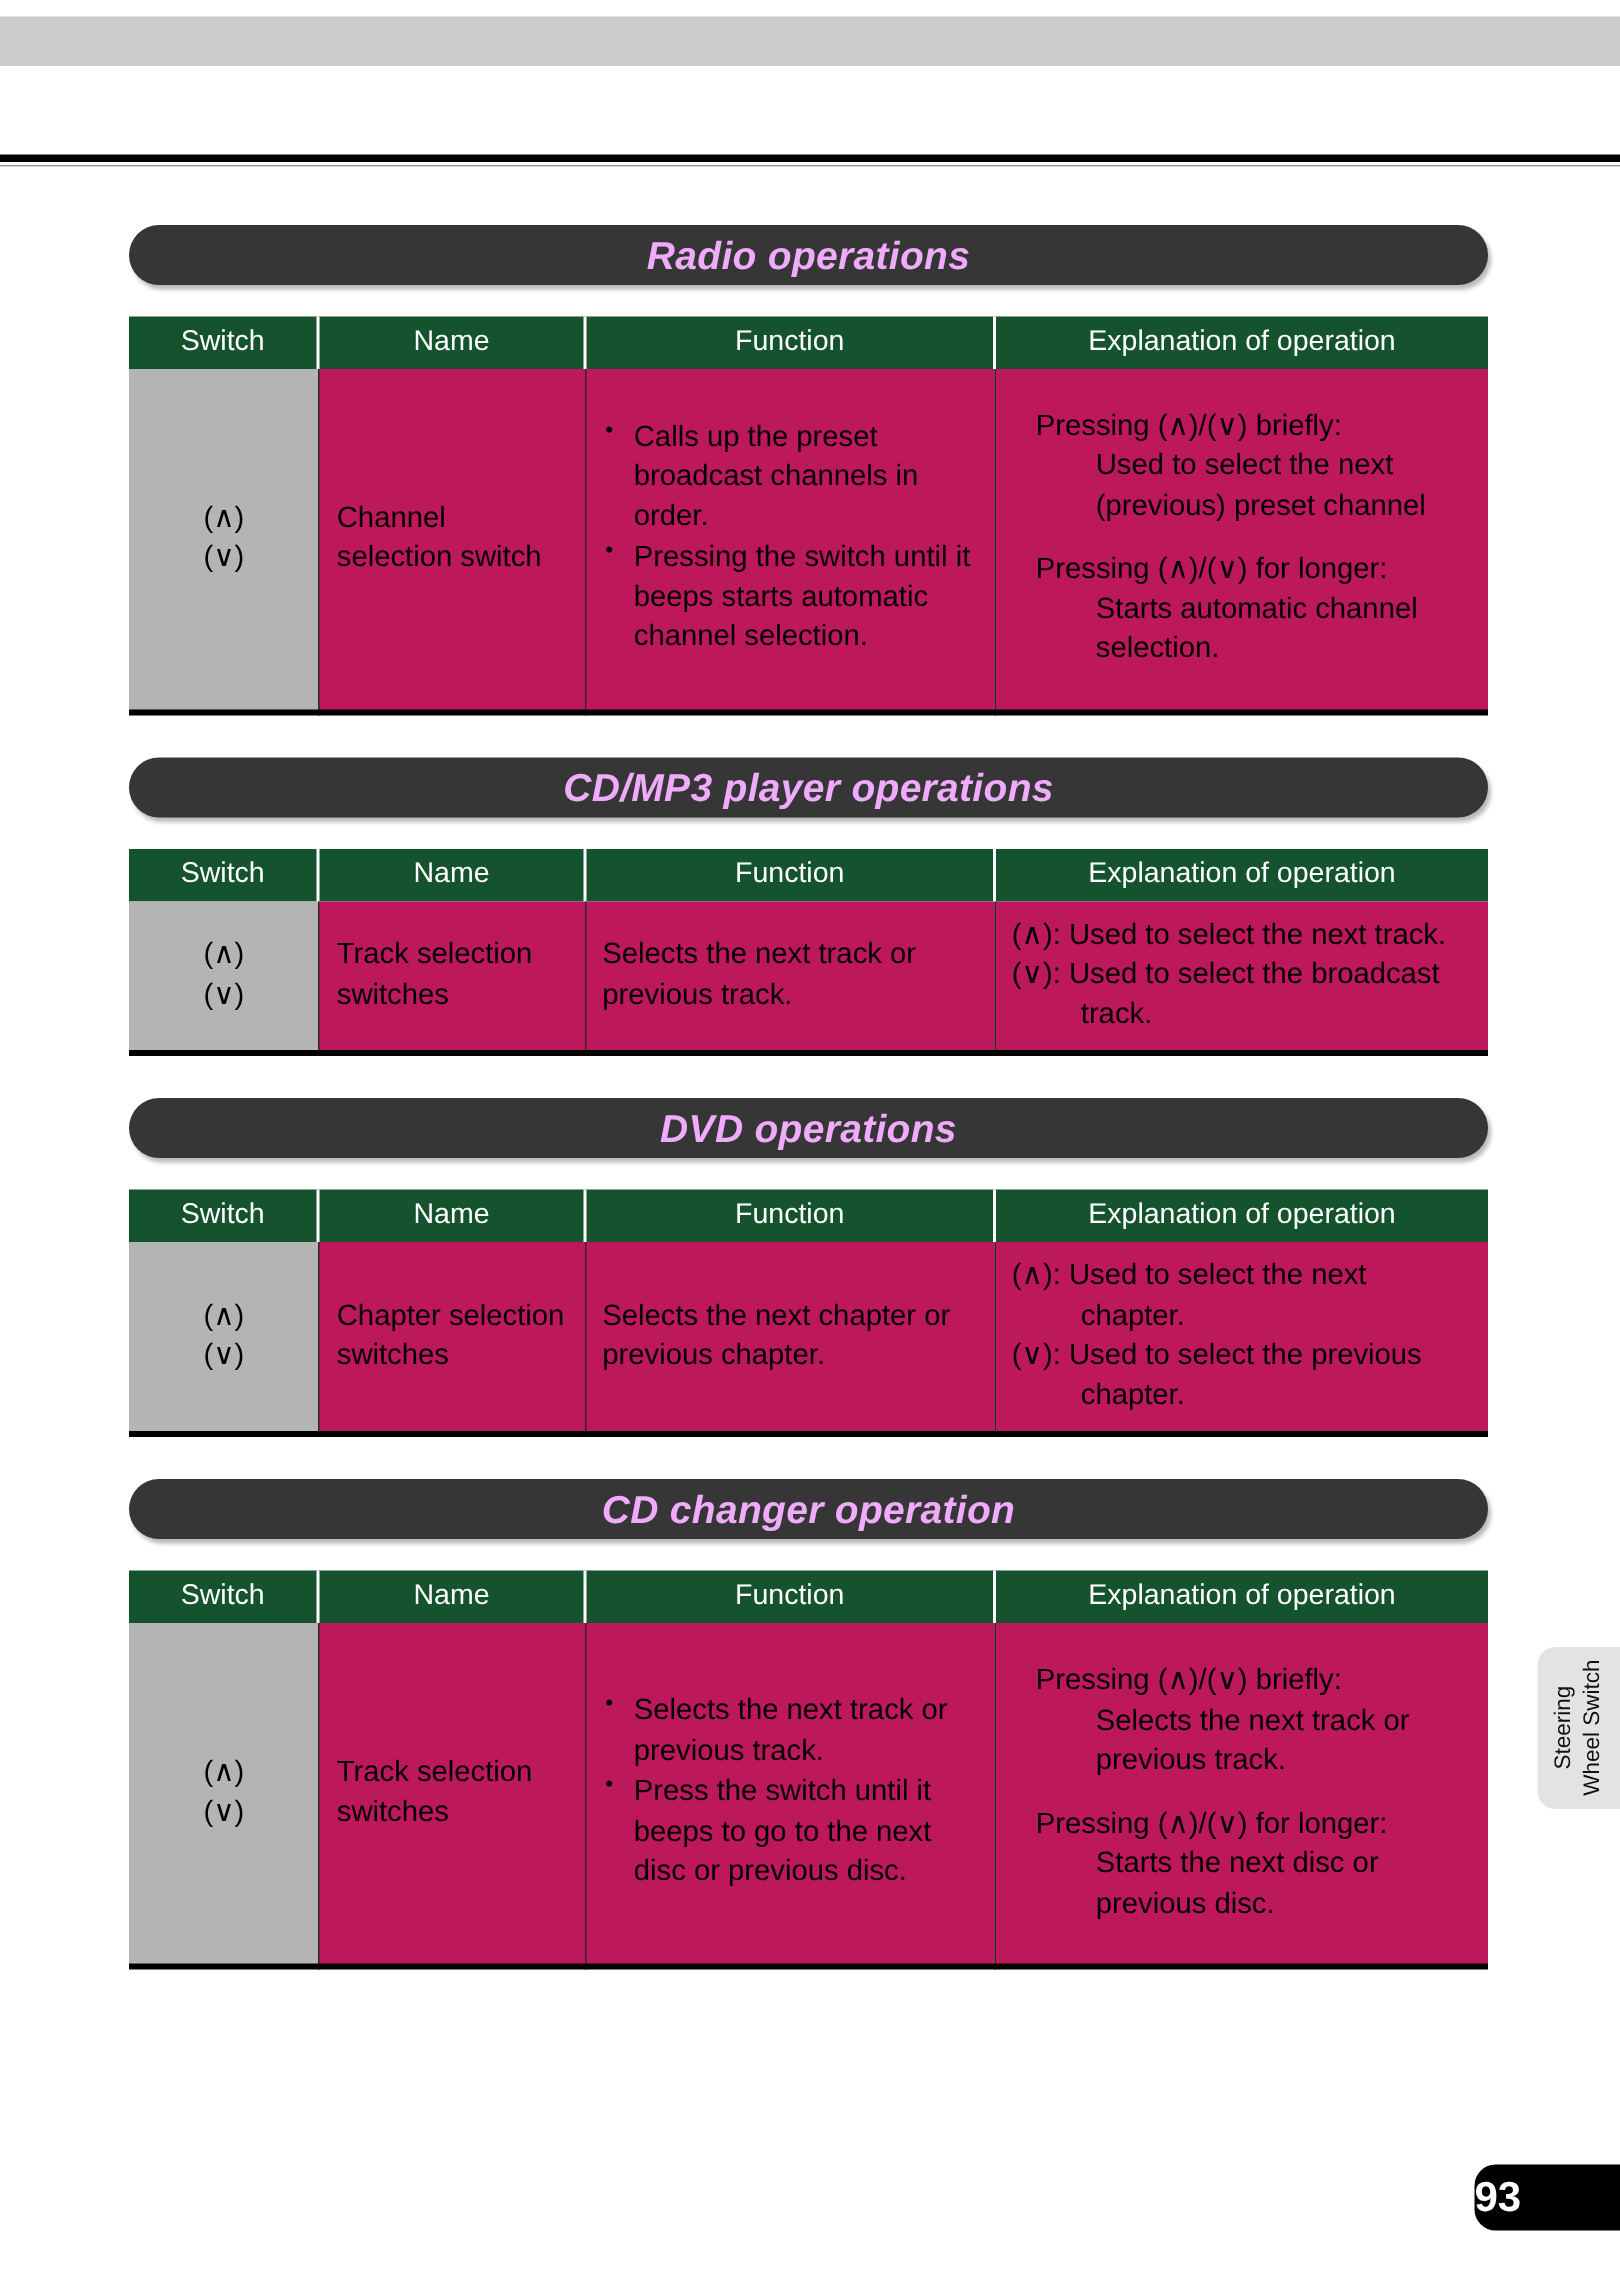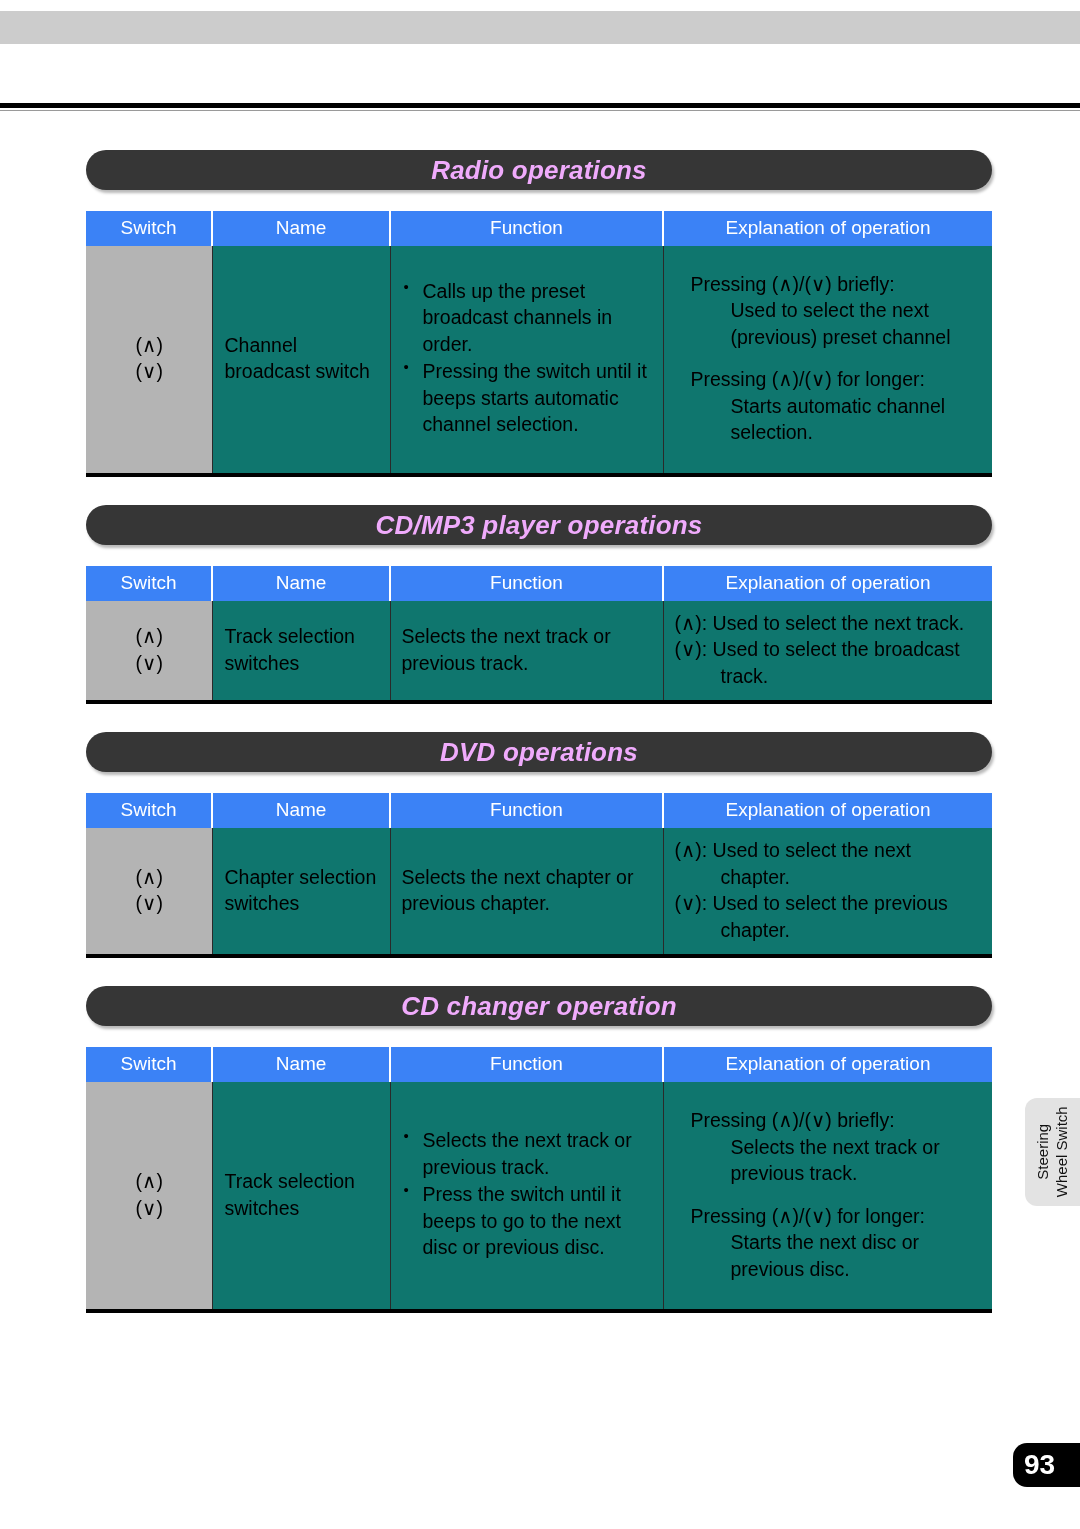--- a/index.html
+++ b/index.html
@@ -71,33 +71,33 @@
     border-collapse: collapse;
     table-layout: fixed;
     border-bottom: 4px solid #000000;
   }
   .op-table col.c-switch { width: 126px; }
   .op-table col.c-name   { width: 178px; }
   .op-table col.c-func   { width: 273px; }
   .op-table col.c-expl   { width: 329px; }
 
   .op-table thead th {
-    background: #3b82f6;
+    background: #14532d;
     color: #ffffff;
     font-size: 19px;
     font-weight: normal;
     text-align: center;
     padding: 6px 4px 7px 4px;
     border-right: 2px solid #ffffff;
     line-height: 1.15;
   }
   .op-table thead th:last-child { border-right: none; }
 
   .op-table tbody td {
-    background: #0f766e;
+    background: #be185d;
     font-size: 19.5px;
     line-height: 1.36;
     vertical-align: middle;
     padding: 9px 10px 11px 11px;
     border-right: 1.5px solid #2a2a2a;
   }
   .op-table tbody td:last-child { border-right: none; }
 
   .cell-switch {
     background: #b4b4b4 !important;
@@ -152,26 +152,25 @@
     line-height: 1.25;
     text-align: center;
     color: #111;
   }
   .side-tab-label span { display: block; }
 
   
   .page-tab {
     position: absolute;
     right: 0; top: 1443px;
-    width: 67px; height: 44px;
+    width: 97px; height: 44px;
     background: #000000;
     border-radius: 14px 0 0 14px;
     display: flex;
     align-items: center;
-    justify-content: center;
   }
   .page-num {
     color: #ffffff;
     font-size: 28px;
     font-weight: bold;
     line-height: 1;
     padding-right: 14px;
   }
 </style>
 </head>
@@ -202,21 +201,21 @@
           <th>Function</th>
           <th>Explanation of operation</th>
         </tr>
       </thead>
       <tbody>
         <tr>
           <td class="cell-switch">(∧)
 (∨)</td>
           <td class="cell-name">
             <span class="expl-line">Channel</span>
-            <span class="expl-line">broadcast switch</span>
+            <span class="expl-line">selection switch</span>
           </td>
           <td>
             <ul class="bullets">
               <li>Calls up the preset broadcast channels in order.</li>
               <li>Pressing the switch until it beeps starts automatic channel selection.</li>
             </ul>
           </td>
           <td>
             <div class="expl-block">
               <span class="expl-line">Pressing (∧)/(∨) briefly:</span>

